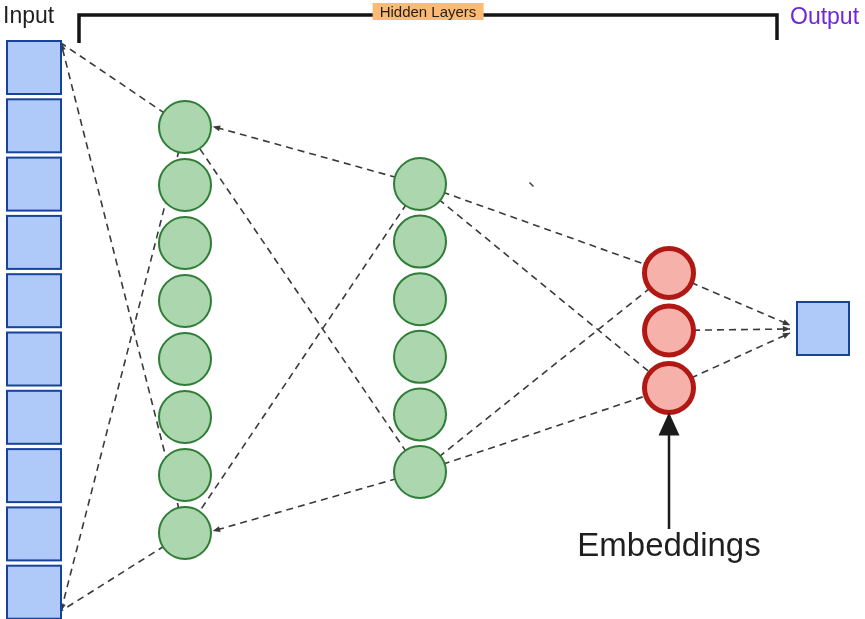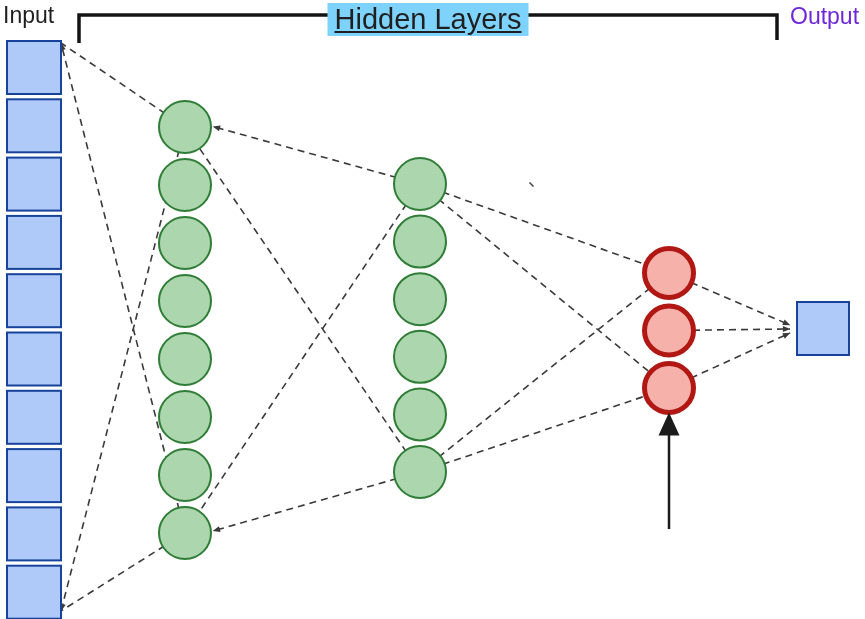--- a/index.html
+++ b/index.html
@@ -13,21 +13,21 @@
     padding-left: 19px;
   }
   #net { position: absolute; left: 0; top: 0; }
   .lbl {
     position: absolute;
     white-space: nowrap;
     line-height: 1.15;
     user-select: none;
   }
   #lbl-input  { left: 3px;  top: 2px;  font-size: 23px; }
-  #lbl-hidden { left: 428px; top: 3px; font-size: 29px; transform: translateX(-50%); background: #7dd3fc; padding: 0 7px; text-decoration: underline; }
+  #lbl-hidden { left: 428px; top: 3px; font-size: 15px; transform: translateX(-50%); background: #fdba74; padding: 0 7px; }
   #lbl-output { left: 790px; top: 3px; font-size: 23px; }
   #lbl-emb    { left: 669px; top: 526px; font-size: 33px; transform: translateX(-50%); }
 </style>
 </head>
 <body>
 
 <div id="stage" style="background: rgb(255, 255, 255);">
 
   <svg id="net" width="865" height="619" viewBox="0 0 865 619">
     <defs>
@@ -91,13 +91,14 @@
 
     <g id="embArrow">
       <line id="embArrowLine" x1="669" y1="529" x2="669" y2="434" stroke-width="2.5" stroke="#1b1b1b"></line>
       <polygon id="embArrowHead" points="669,412.5 658.5,435.5 679.5,435.5" fill="#1b1b1b"></polygon>
     </g>
   </svg>
 
   <div class="lbl" id="lbl-input" style="color: rgb(31, 31, 31);">Input</div>
   <div class="lbl" id="lbl-hidden" style="color: rgb(31, 31, 31);">Hidden Layers</div>
   <div class="lbl" id="lbl-output" style="color: #6d28d9;">Output</div>
+  <div class="lbl" id="lbl-emb" style="color: rgb(31, 31, 31);">Embeddings</div>
 </div>
 
 </body></html>

